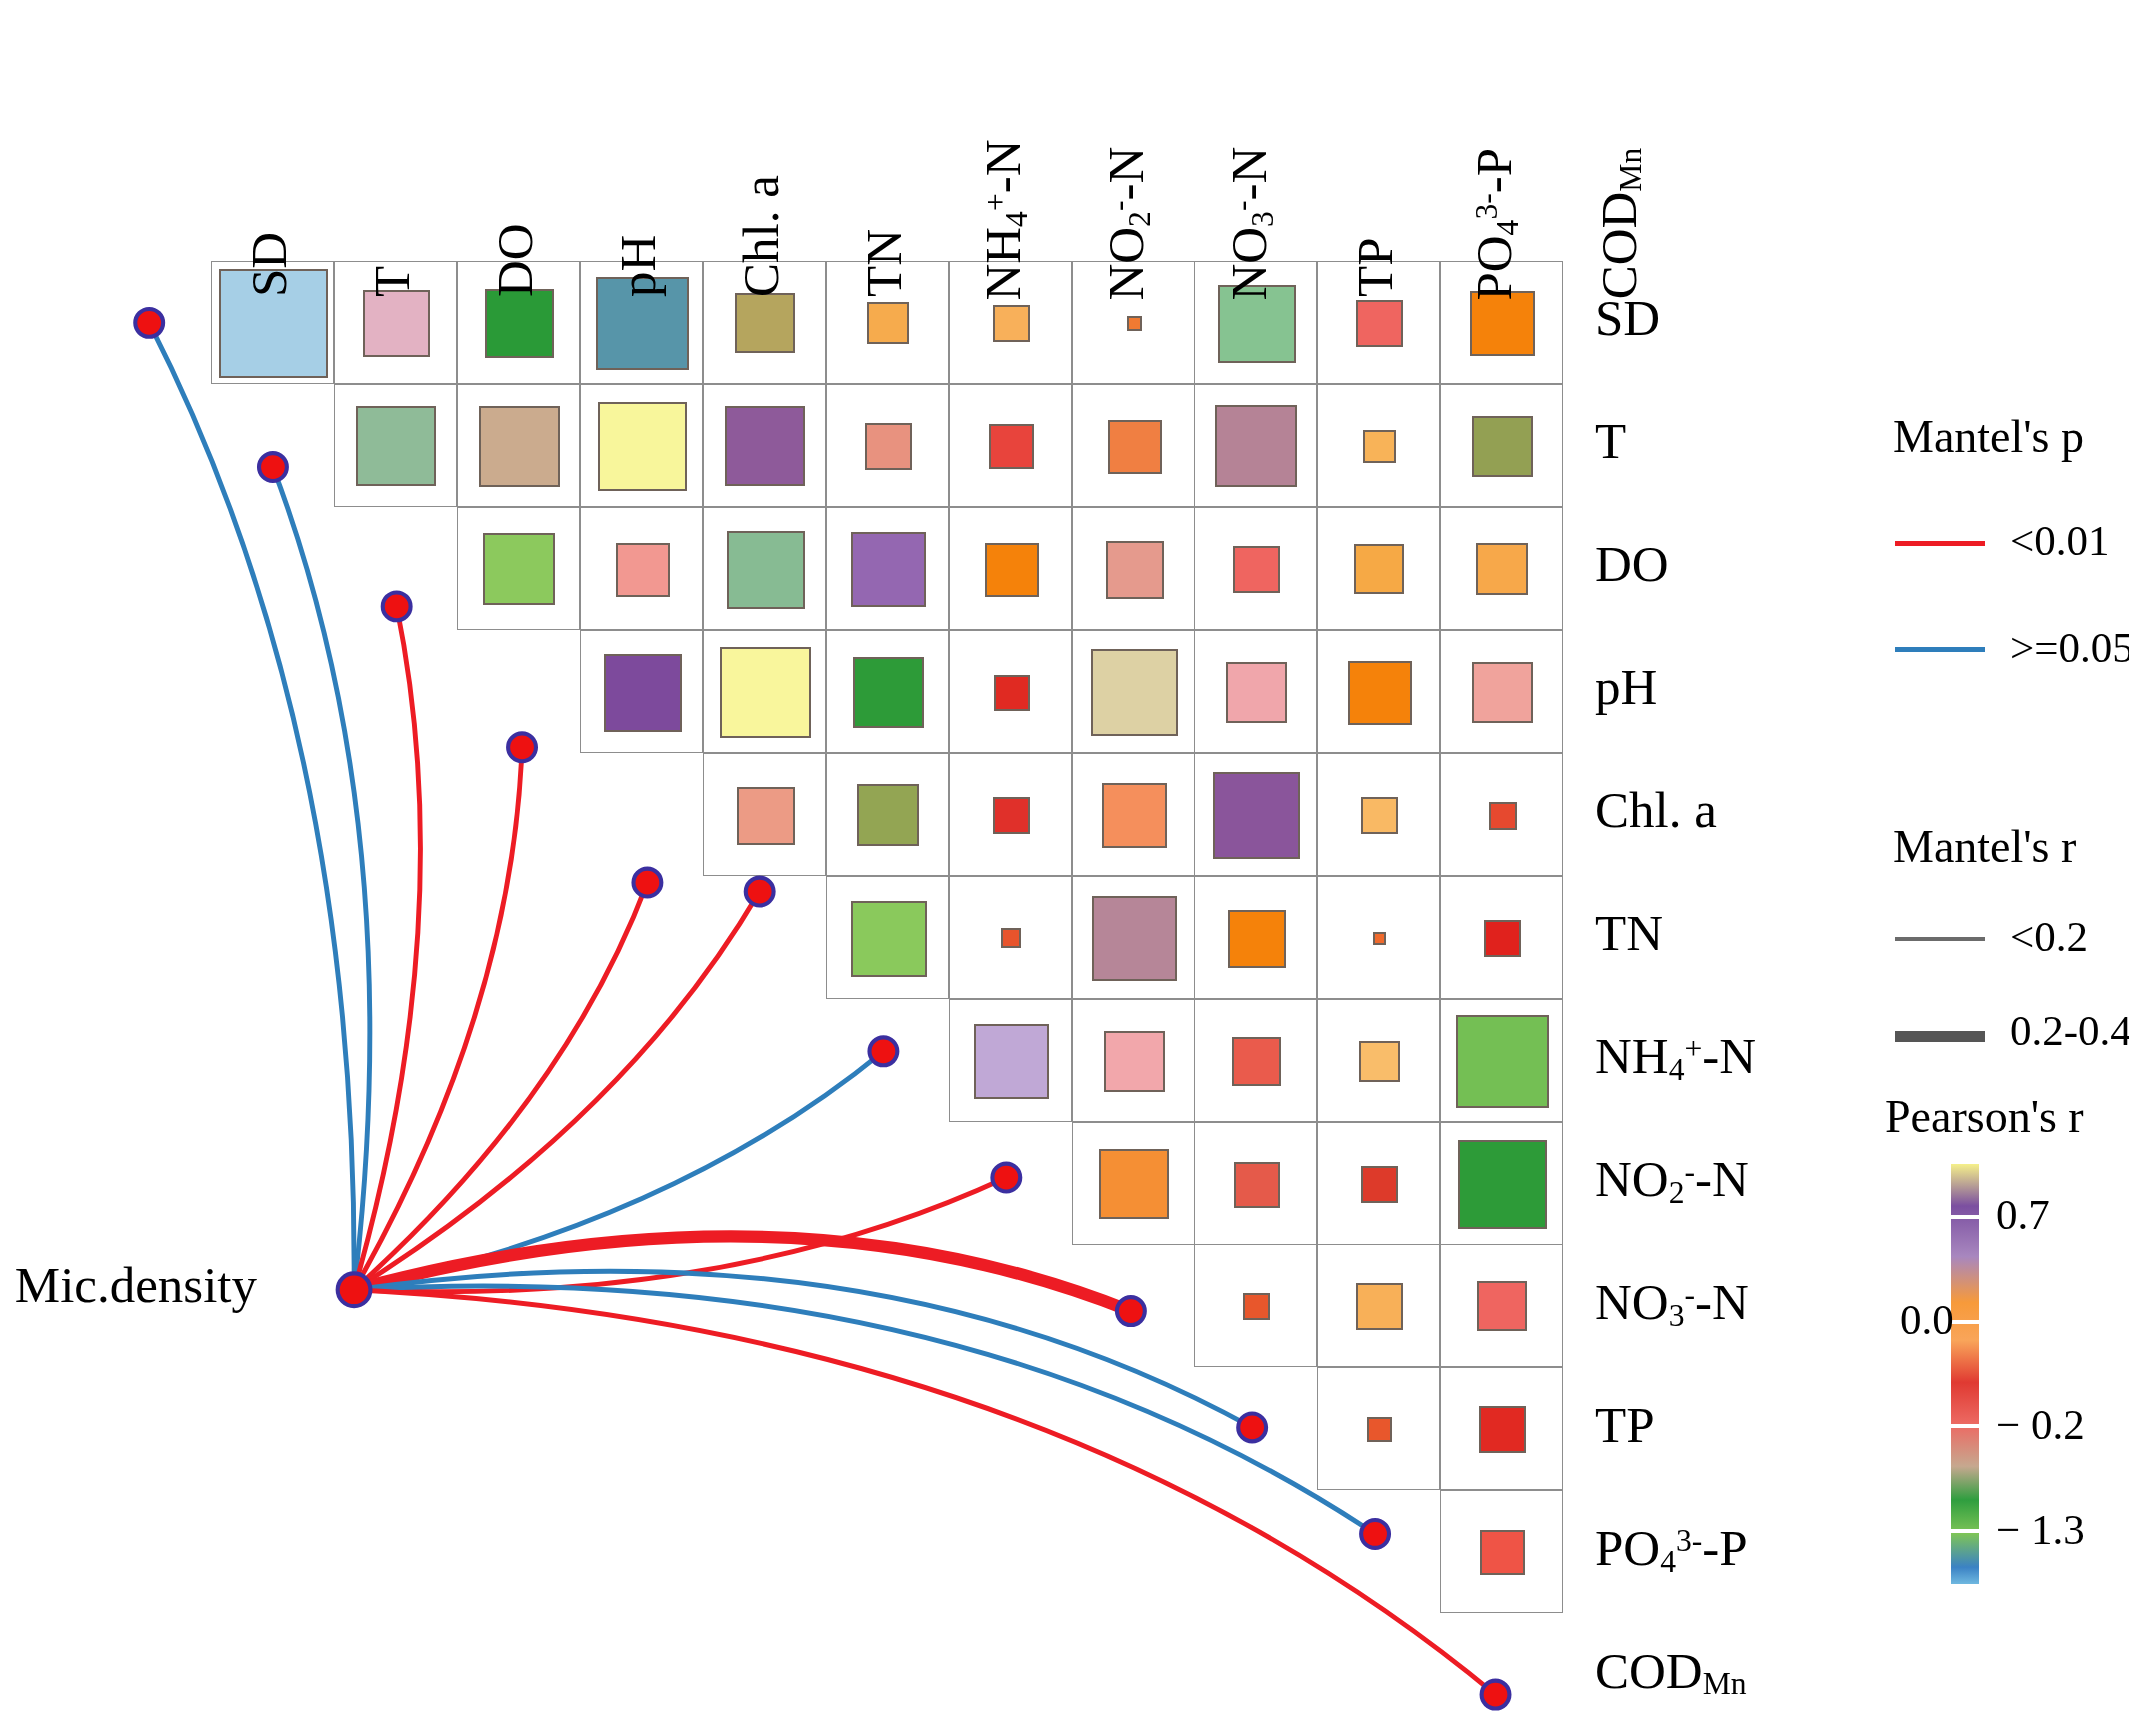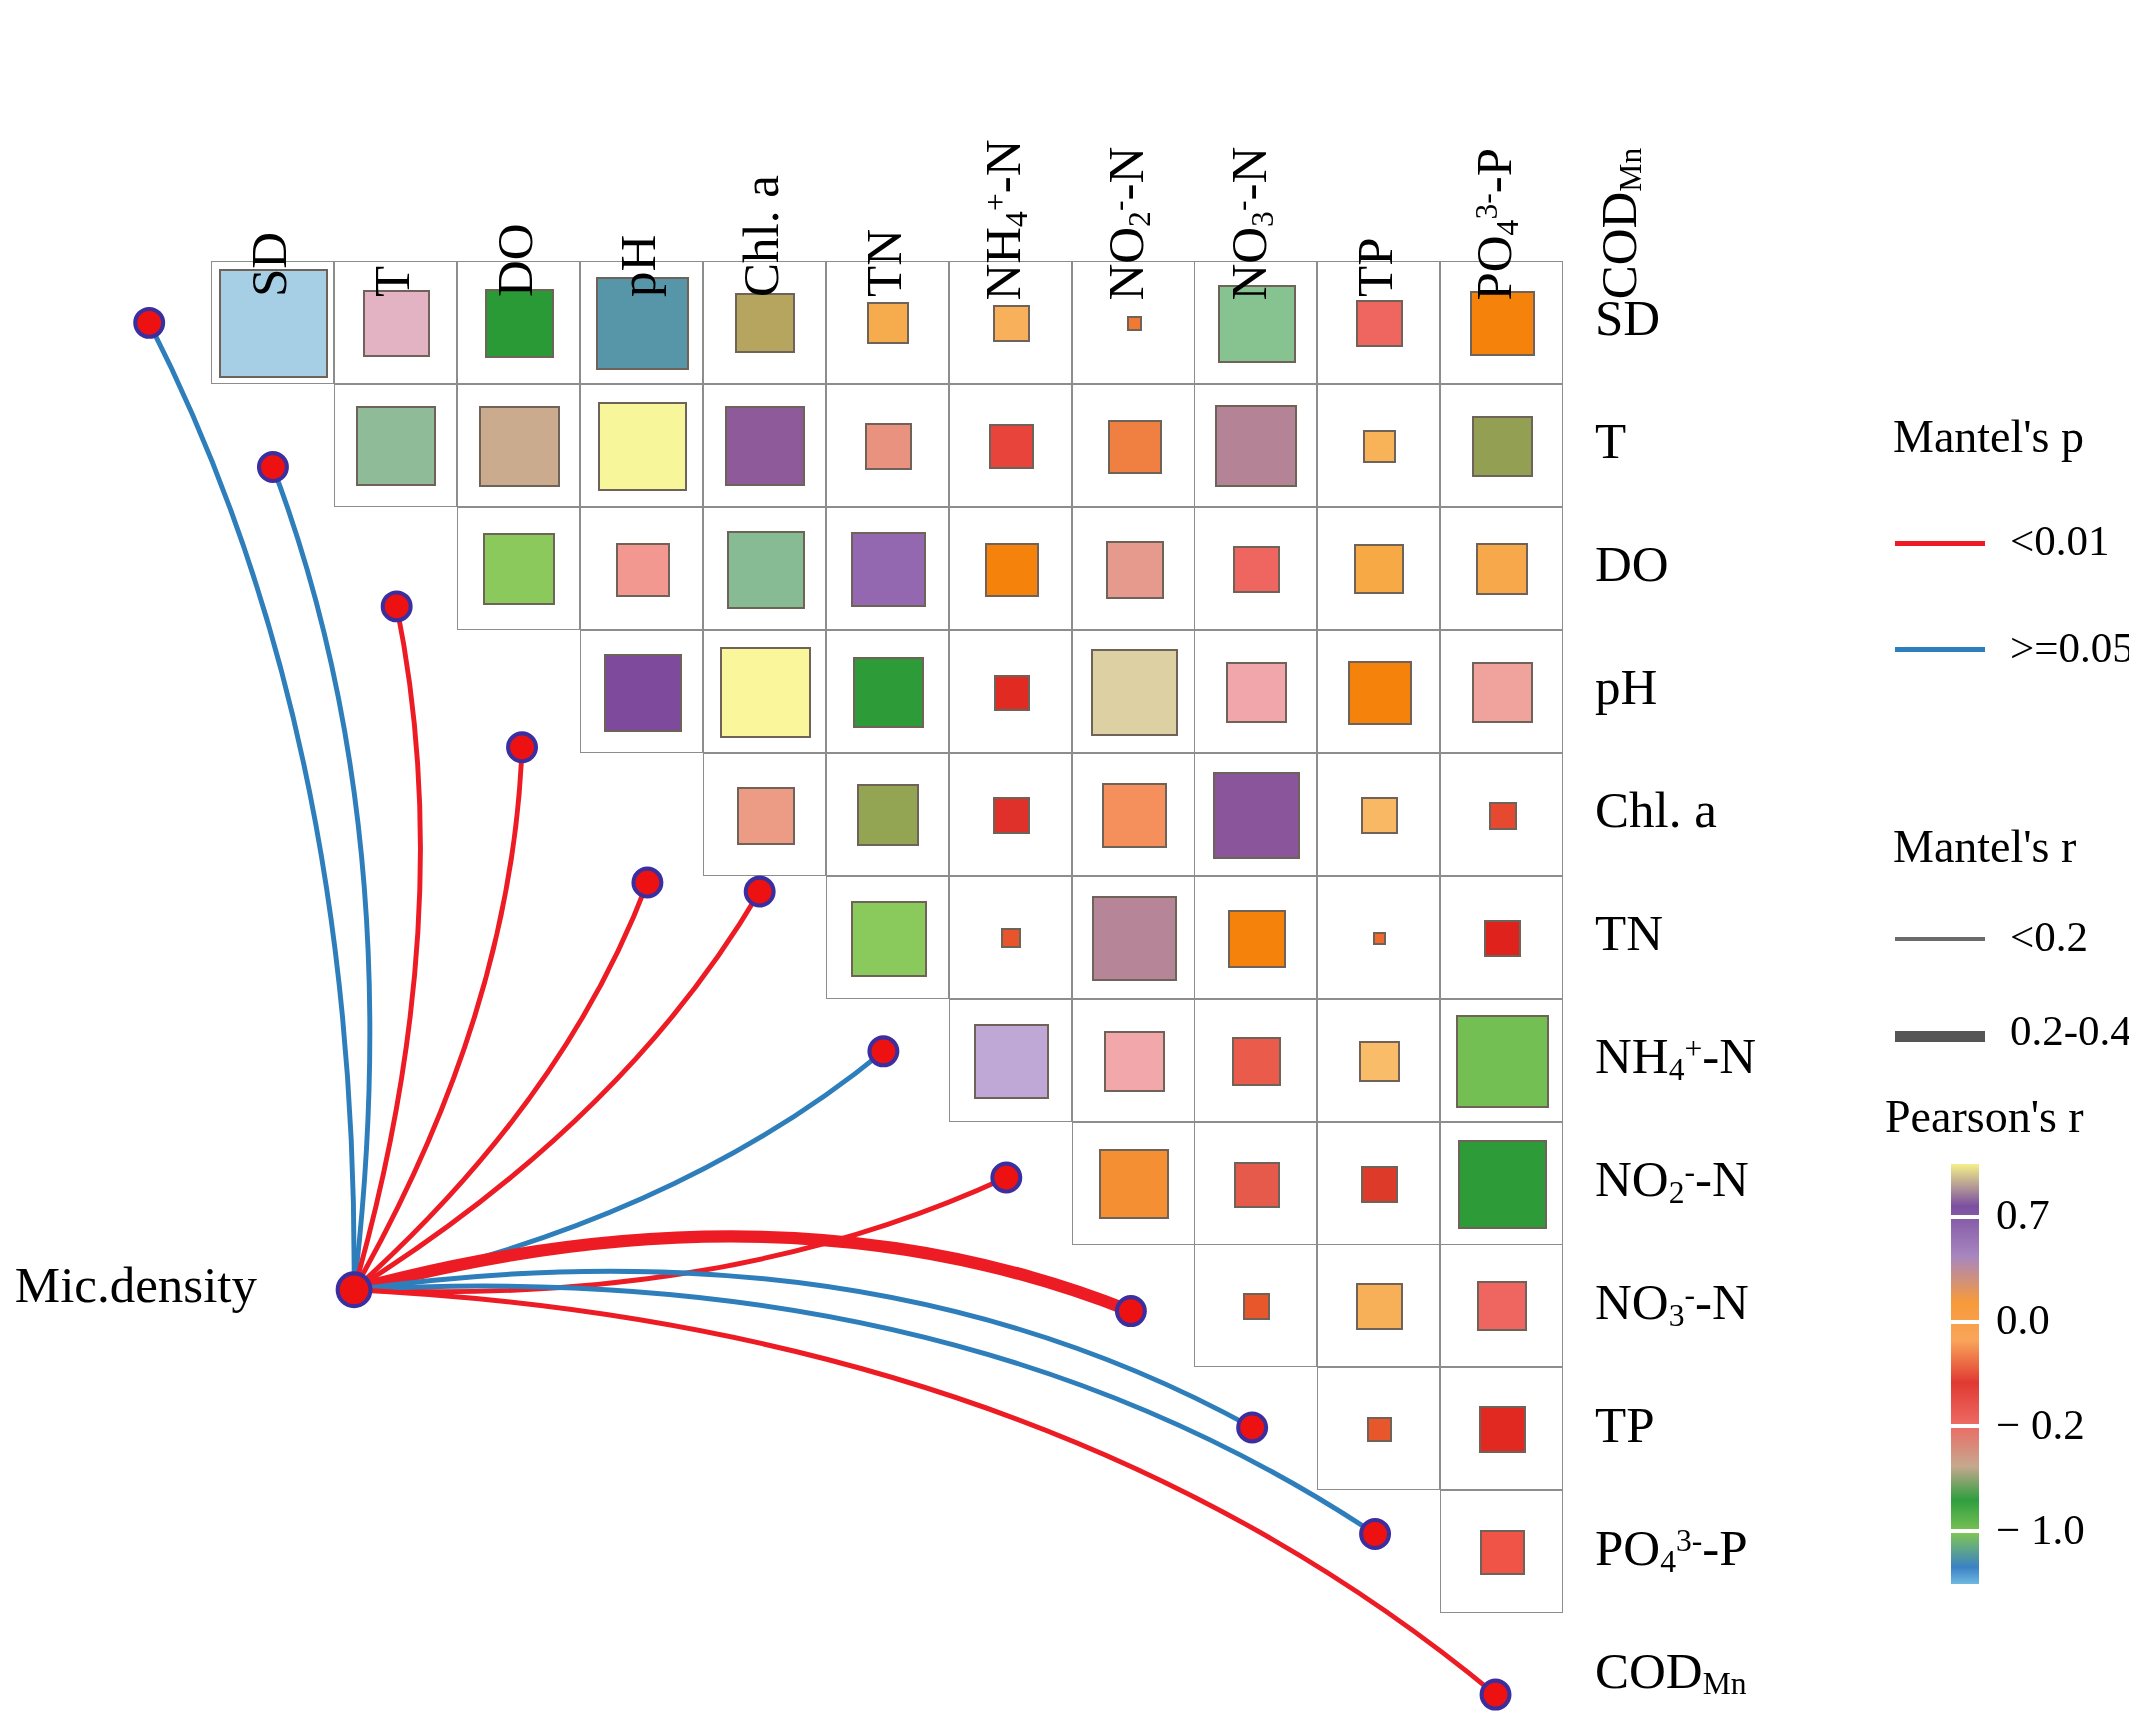--- a/index.html
+++ b/index.html
@@ -314,21 +314,21 @@
   <div class="legtext" style="left:2010px;top:912px;">&lt;0.2</div>
   <div class="legline" id="legr1" style="left:1895px;top:1031px;width:90px;height:10.7px;background:#555555;"></div>
   <div class="legtext" style="left:2010px;top:1006px;">0.2-0.4</div>
 
   <div class="legtitle" style="left:1885px;top:1090px;">Pearson's r</div>
   <div id="cbar" style="background: linear-gradient(rgb(245, 240, 138) 0%, rgb(123, 79, 160) 10%, rgb(168, 135, 191) 22%, rgb(247, 154, 58) 33%, rgb(249, 165, 90) 42%, rgb(224, 58, 50) 52%, rgb(236, 106, 99) 62%, rgb(198, 168, 143) 72%, rgb(47, 158, 63) 80%, rgb(126, 196, 87) 88%, rgb(59, 130, 196) 96%, rgb(111, 184, 224) 100%);"></div>
   <div id="cbticks">
       <div class="cbtick" style="left: 1951px; top: 1215px; width: 28px;"></div>
       <div class="cbtxt" style="left: 1996px; top: 1190px;">0.7</div>
       <div class="cbtick" style="left: 1951px; top: 1320px; width: 28px;"></div>
-      <div class="cbtxt" style="left: 1996px; top: 1295px;">0.0</div>
+      <div class="cbtxt" style="left: 1900px; top: 1295px;">0.0</div>
       <div class="cbtick" style="left: 1951px; top: 1424px; width: 28px;"></div>
       <div class="cbtxt" style="left: 1996px; top: 1400px;">− 0.2</div>
       <div class="cbtick" style="left: 1951px; top: 1529px; width: 28px;"></div>
-      <div class="cbtxt" style="left: 1996px; top: 1505px;">− 1.0</div>
+      <div class="cbtxt" style="left: 1996px; top: 1505px;">− 1.3</div>
     </div>
 
 </div>
 
 
 </body></html>

